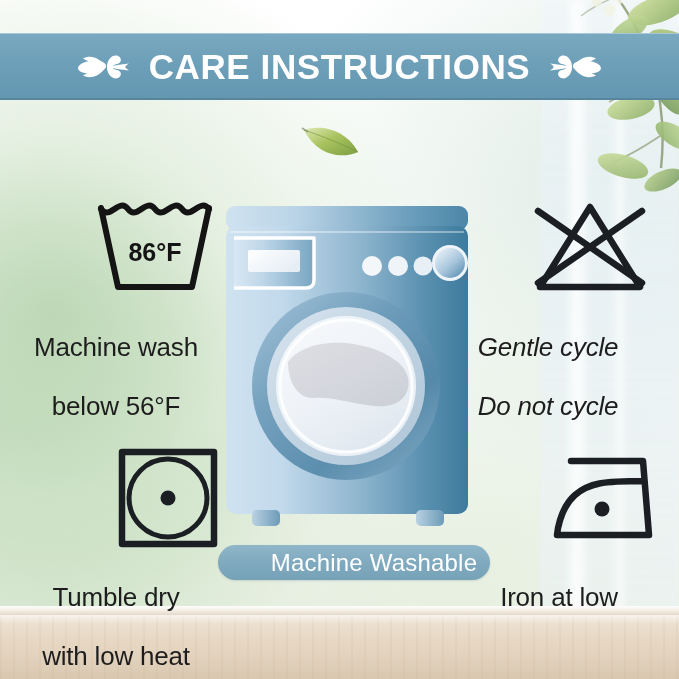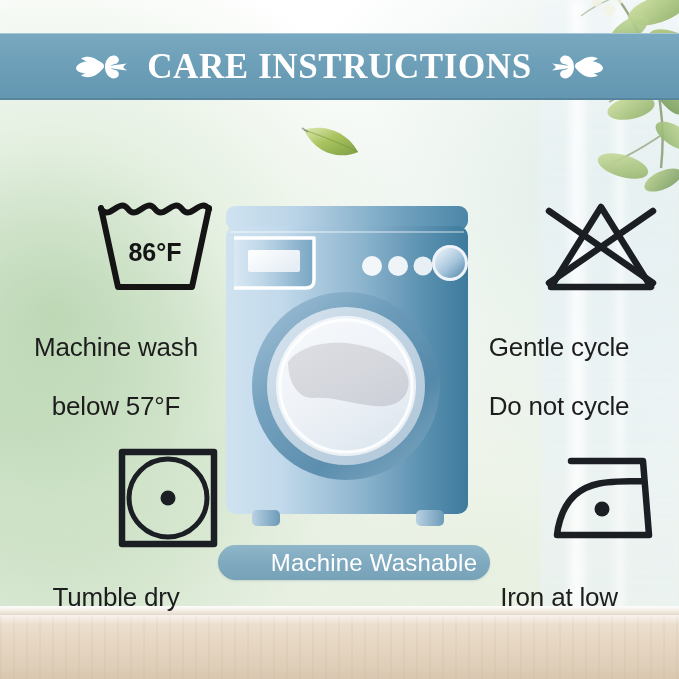--- a/index.html
+++ b/index.html
@@ -73,38 +73,38 @@
     box-shadow:0 1px 0 rgba(255,255,255,.35) inset;
     display:flex;align-items:center;justify-content:center;gap:18px;
   }
   .banner::after{
     content:"";position:absolute;left:0;right:0;bottom:0;height:2px;
     background:rgba(70,112,134,.45);
   }
   .banner-title{
     color:#ffffff;font-size:35px;font-weight:700;letter-spacing:.6px;
     white-space:nowrap;line-height:1;
-    font-family:Liberation Serif, serif;
+    font-family:Liberation Sans, sans-serif;
   }
   .fleur{width:54px;height:42px;flex:0 0 auto;}
   .fleur svg{width:100%;height:100%;display:block;}
   .fleur.right{transform:scaleX(-1);}
 
   
   .cell{position:absolute;width:208px;text-align:center;}
   .cell .glyph{height:112px;display:flex;align-items:center;justify-content:flex-end;}
   .cell .glyph svg{display:block;}
   .cell .caption{
     margin-top:6px;color:#1d1d1d;font-size:26px;line-height:1.14;
     font-weight:400;letter-spacing:-.2px;
   }
   .cell .caption span{display:block;white-space:nowrap;margin-top:29px;}
 
   #cell-wash  {left:12px; top:192px;}
-  #cell-bleach{left:455px;top:192px;}
+  #cell-bleach{left:444px;top:192px;font-style:italic;}
   #cell-dry   {left:12px; top:442px;}
   #cell-iron  {left:455px;top:442px;}
 
   .temp-text{
     font-size:25px;font-weight:700;fill:#141414;
     font-family:"Liberation Sans","DejaVu Sans",sans-serif;
   }
 
   
   .machine{position:absolute;left:222px;top:206px;width:250px;height:330px;}
@@ -218,21 +218,21 @@
       <svg width="124" height="98" viewBox="0 0 124 98" xmlns="http://www.w3.org/2000/svg">
         <g fill="none" stroke="#141414" stroke-width="6" stroke-linecap="round" stroke-linejoin="round">
           <path d="M5 10 C14 22, 23 -2, 32 10 C41 22, 50 -2, 59 10 C68 22, 77 -2, 86 10 C95 22, 104 -2, 113 10"></path>
           <path d="M5 9 L22 88 L96 88 L113 9"></path>
         </g>
         <text class="temp-text" x="59" y="62" text-anchor="middle">86°F</text>
       </svg>
     </div>
     <div class="caption">
       <span>Machine wash</span>
-      <span>below 57°F</span>
+      <span>below 56°F</span>
     </div>
   </div>
 
   <div class="cell" id="cell-bleach">
     <div class="glyph">
       <svg width="124" height="98" viewBox="0 0 124 98" xmlns="http://www.w3.org/2000/svg">
         <g fill="none" stroke="#1b1f24" stroke-width="6.5" stroke-linecap="round" stroke-linejoin="round">
           <path d="M62 8 L112 88 L12 88 Z"></path>
           <path d="M10 12 L114 84"></path>
           <path d="M114 12 L10 84"></path>
@@ -248,20 +248,21 @@
   <div class="cell" id="cell-dry">
     <div class="glyph">
       <svg width="104" height="104" viewBox="0 0 104 104" xmlns="http://www.w3.org/2000/svg">
         <rect x="6" y="6" width="92" height="92" fill="none" stroke="#1b1f24" stroke-width="6.5" stroke-linejoin="round"></rect>
         <circle cx="52" cy="52" r="39" fill="none" stroke="#1b1f24" stroke-width="5"></circle>
         <circle cx="52" cy="52" r="7.5" fill="#1b1f24"></circle>
       </svg>
     </div>
     <div class="caption">
       <span>Tumble dry</span>
+      <span>with low heat</span>
     </div>
   </div>
 
   <div class="cell" id="cell-iron">
     <div class="glyph">
       <svg width="118" height="94" viewBox="0 0 118 94" xmlns="http://www.w3.org/2000/svg">
         <g fill="none" stroke="#1b1f24" stroke-width="6.5" stroke-linecap="round" stroke-linejoin="round">
           <path d="M26 10 L98 10 L104 84 L12 84 C12 84, 14 58, 30 44 C44 32, 58 30, 99 30"></path>
         </g>
         <circle cx="57" cy="58" r="7.5" fill="#1b1f24"></circle>

